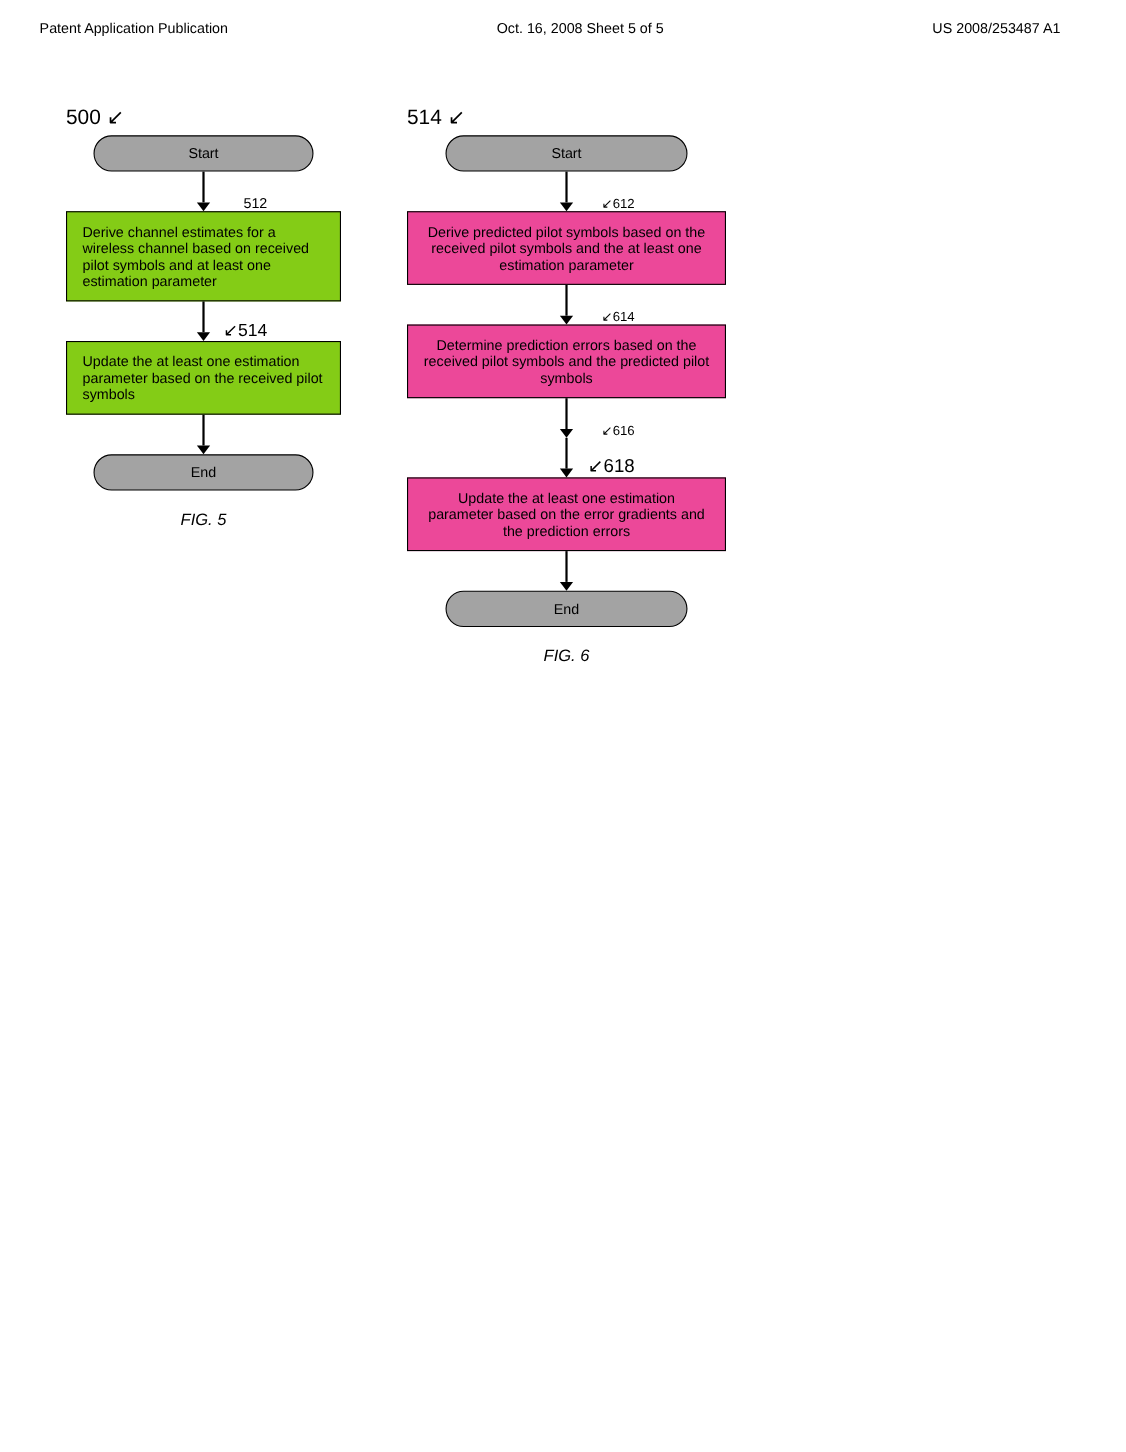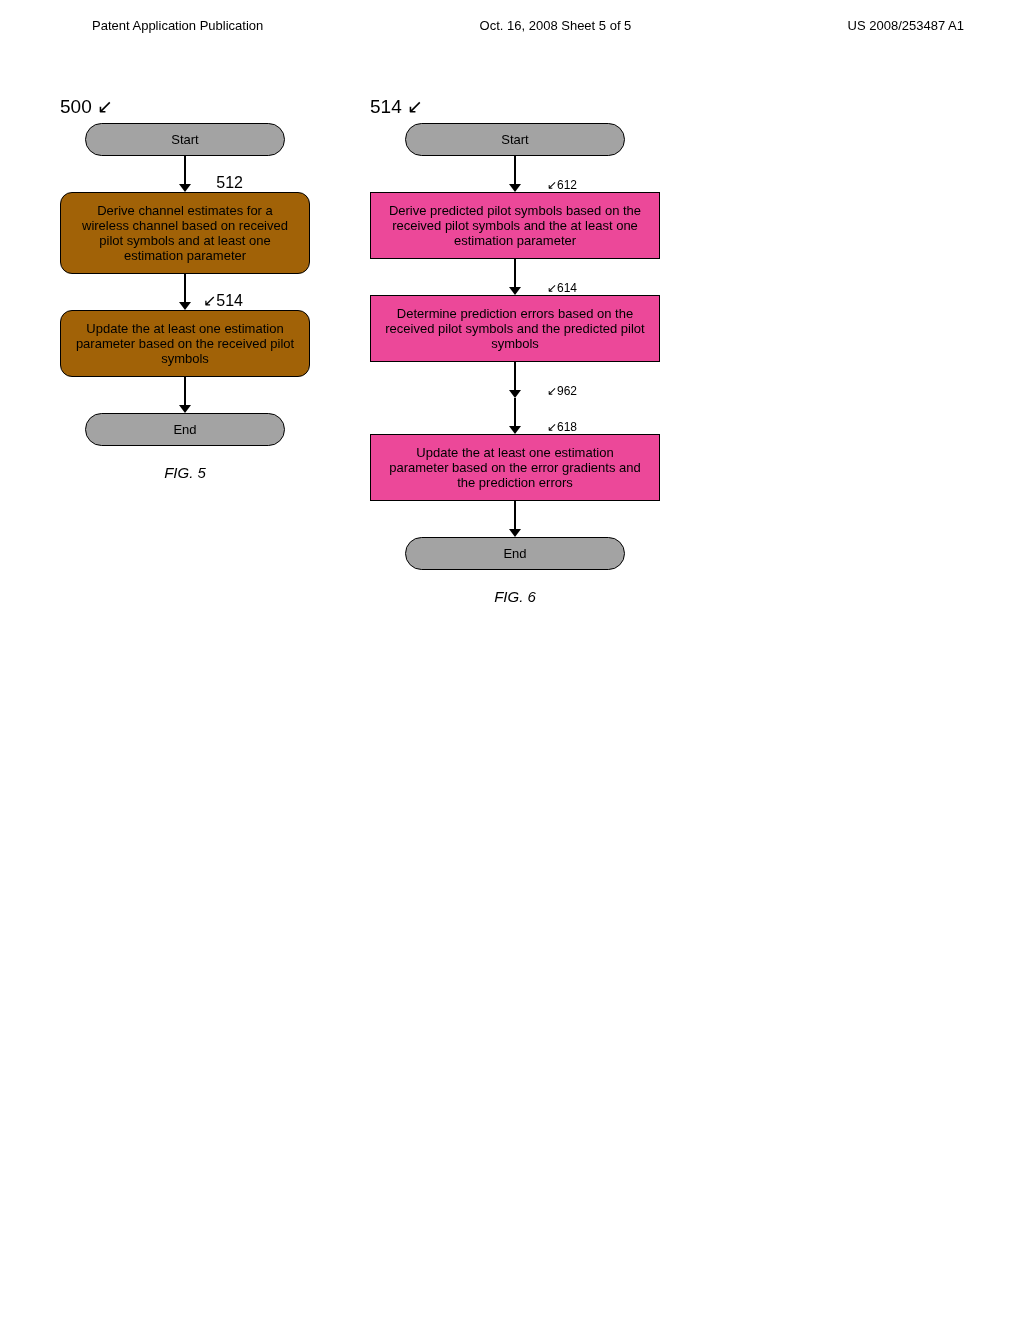--- a/index.html
+++ b/index.html
@@ -9,21 +9,21 @@
       width: 1024px;
       min-height: 1320px;
       position: relative;
       color: #000;
     }
 
     
     .header {
       display: flex;
       justify-content: space-between;
-      padding: 18px 60px 10px 92px;
+      padding: 18px 60px 10px 36px;
       font-size: 13px;
       border-bottom: none;
     }
 
     
     .flow-container {
       display: flex;
       flex-direction: column;
       align-items: center;
       gap: 0;
@@ -34,25 +34,24 @@
       border-radius: 25px;
       padding: 8px 30px;
       text-align: center;
       font-size: 13px;
       background: #a3a3a3;
       min-width: 200px;
     }
 
     .node-rect {
       border: 1.5px solid #000;
-      border-radius: 12px;
+      border-radius: 0;
       padding: 10px 14px;
-      text-align: center;
-      font-size: 13px;
-      background: #a16207;
+      font-size: 13px;
+      background: #84cc16;
       min-width: 240px;
       max-width: 270px;
     }
 
     .node-rect-wide {
       border: 1.5px solid #000;
       border-radius: 0;
       padding: 10px 14px;
       text-align: center;
       font-size: 13px;
@@ -148,21 +147,21 @@
 
       <div class="node-rounded">
         <span>Start</span>
       </div>
 
       <div class="arrow-wrapper">
         <div class="arrow-line-arrowhead">
           <div class="arrow-line"></div>
           <div class="arrow-head"></div>
         </div>
-        <span class="step-num-left" style="right:-52px; bottom:0; font-size:16px;margin-left:26px;">512</span>
+        <span class="step-num-left" style="right:-52px; bottom:0; font-size:13px;margin-left:26px;">512</span>
       </div>
 
       <div class="node-rect" style="max-width:250px;">
         <span>Derive channel estimates for a wireless channel based on received pilot symbols and at least one estimation parameter</span>
       </div>
 
       <div class="arrow-wrapper">
         <div class="arrow-line-arrowhead">
           <div class="arrow-line"></div>
           <div class="arrow-head"></div>
@@ -223,30 +222,30 @@
 
       <div class="node-rect-wide">
         <span>Determine prediction errors based on the received pilot symbols and the predicted pilot symbols</span>
       </div>
 
       <div class="arrow-wrapper">
         <div class="arrow-line-arrowhead">
           <div class="arrow-line"></div>
           <div class="arrow-head"></div>
         </div>
-        <span style="position:absolute; right:-56px; bottom:0; font-size:12px;">↙962</span>
-      </div>
-
-
-      <div class="arrow-wrapper">
-        <div class="arrow-line-arrowhead">
-          <div class="arrow-line"></div>
-          <div class="arrow-head"></div>
-        </div>
-        <span style="position:absolute; right:-56px; bottom:0; font-size:12px;">↙618</span>
+        <span style="position:absolute; right:-56px; bottom:0; font-size:12px;">↙616</span>
+      </div>
+
+
+      <div class="arrow-wrapper">
+        <div class="arrow-line-arrowhead">
+          <div class="arrow-line"></div>
+          <div class="arrow-head"></div>
+        </div>
+        <span style="position:absolute; right:-56px; bottom:0; font-size:17px;">↙618</span>
       </div>
 
       <div class="node-rect-wide">
         <span>Update the at least one estimation parameter based on the error gradients and the prediction errors</span>
       </div>
 
       <div class="arrow-wrapper">
         <div class="arrow-line-arrowhead">
           <div class="arrow-line"></div>
           <div class="arrow-head"></div>

